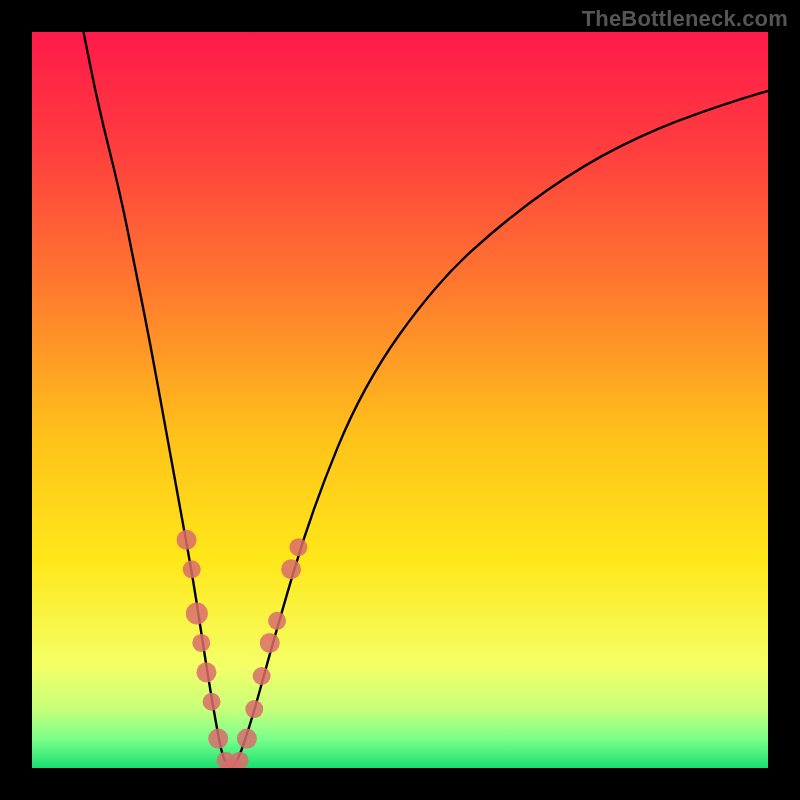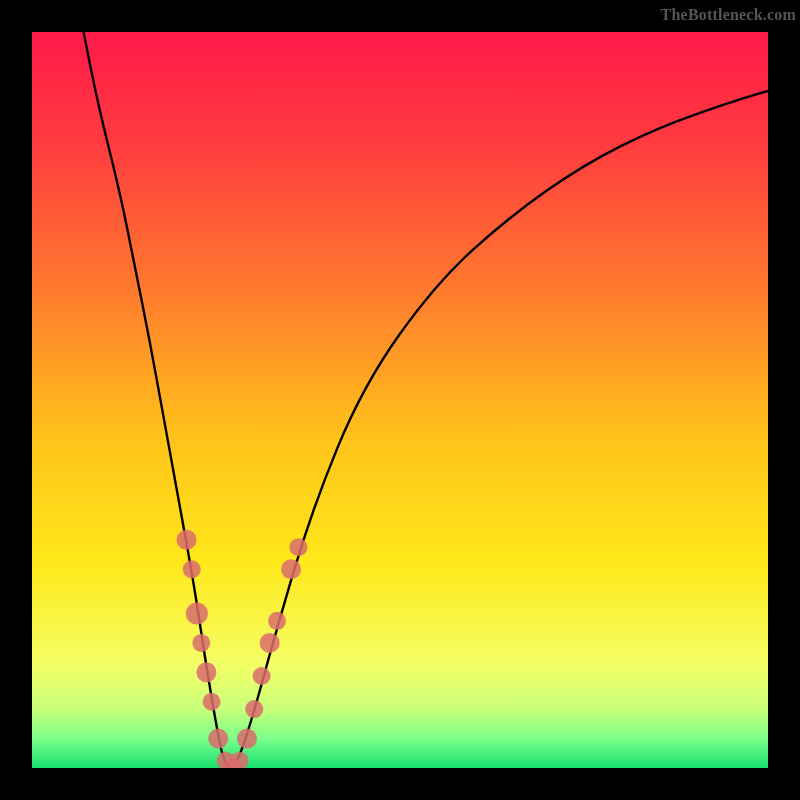--- a/index.html
+++ b/index.html
@@ -23,26 +23,25 @@
     position: absolute;
     left: 32px;
     top: 32px;
     width: 736px;
     height: 736px;
     overflow: hidden;
   }
   .watermark {
     position: absolute;
     top: 6px;
-    right: 4px;
-    font-size: 16px;
+    right: 12px;
+    font-size: 22px;
     font-weight: 600;
     color: #555;
     letter-spacing: 0.2px;
-    font-family: Liberation Serif, serif;
   }
   svg { display: block; }
 </style>
 </head>
 <body>
 
 <div class="frame">
   <div class="plot">
     <svg id="chart-svg" width="736" height="736" viewBox="0 0 736 736">
       <defs>

